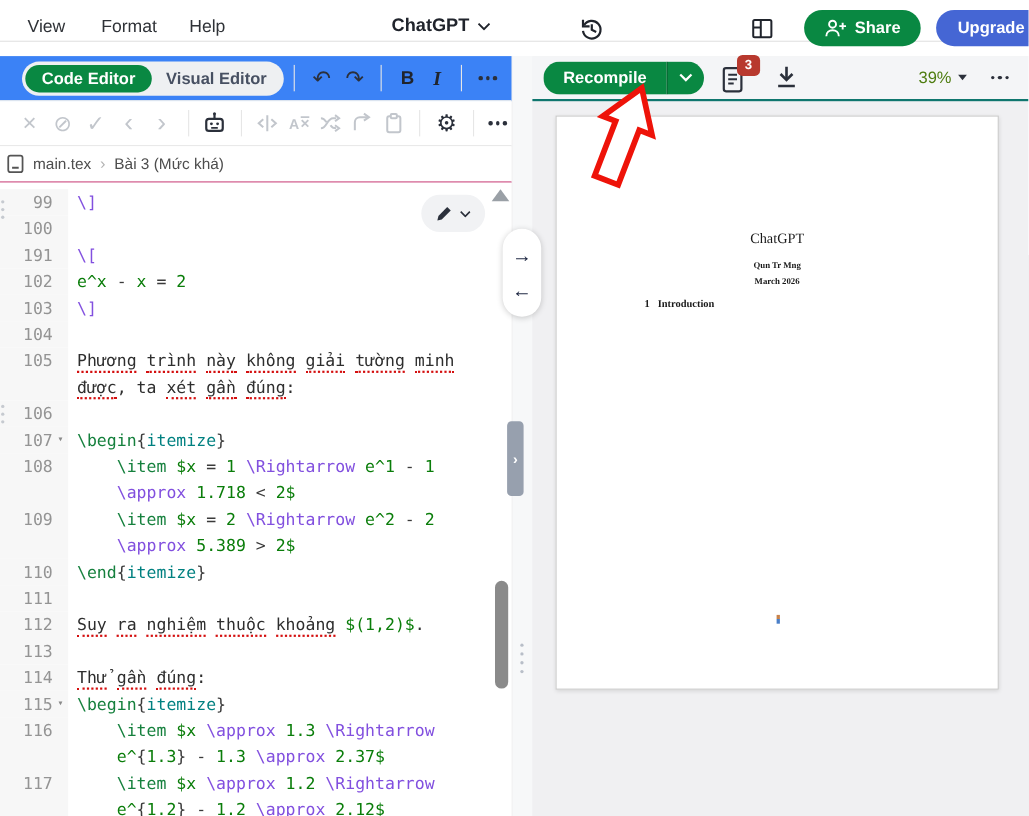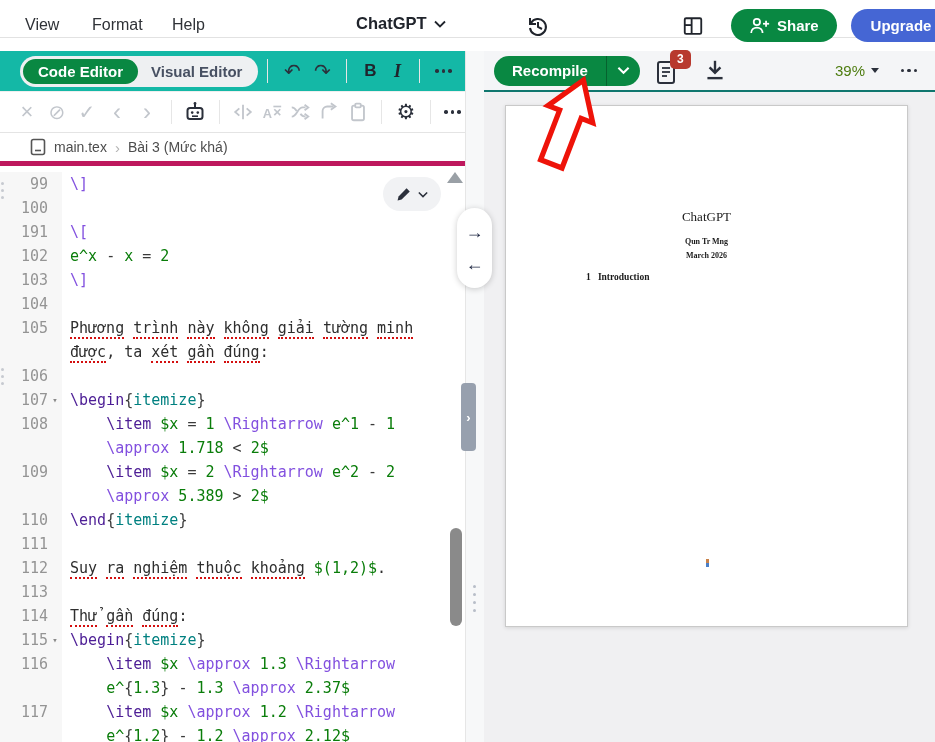--- a/index.html
+++ b/index.html
@@ -23,51 +23,51 @@
 
   
   .main { position:absolute; top:51px; left:0; right:0; bottom:0; display:flex; }
   .left-panel { width:466px; flex:none; display:flex; flex-direction:column;
                 background:#fff; border-right:1px solid #e6e6e6; }
   .divider { width:18px; flex:none; background:#f7f8f9; position:relative; }
   .right-panel { flex:1; display:flex; flex-direction:column; position:relative; background:#f0f0f2; }
 
   
   .switch-row { height:41px; flex:none; display:flex; align-items:center; padding-left:20px;
-                border-bottom:1px solid #efefef; background:#14b8a6; }
+                border-bottom:1px solid #efefef; background:#3b82f6; }
   .editor-toggle { background:#eef0f2; border-radius:17px; padding:3px; display:flex; align-items:center; }
   .toggle-active { background:var(--green); color:#fff; font-weight:bold; font-size:15px;
                    border-radius:14px; padding:4px 15px; }
   .toggle-inactive { color:#475062; font-weight:bold; font-size:15px; padding:4px 13px; }
   .vsep { width:1px; height:24px; background:#e6e6e6; margin:0 9px; flex:none; }
   .tb-glyph { font-size:20px; color:#2b303b; width:30px; text-align:center; flex:none; cursor:pointer; }
   .b-glyph { font-weight:bold; font-size:17px; color:#20242c; width:28px; text-align:center; }
   .i-glyph { font-style:italic; font-family:"Liberation Serif",serif; font-weight:bold;
              font-size:18px; color:#20242c; width:26px; text-align:center; }
   .kebab { display:flex; gap:3px; align-items:center; justify-content:center; width:28px; cursor:pointer; }
   .kebab i { width:3.5px; height:3.5px; border-radius:50%; background:#2b303b; }
 
   .ai-row { height:41px; flex:none; display:flex; align-items:center; padding-left:12px;
             border-bottom:1px solid #e4e4e4; background:#fff; }
   .gray-glyph { font-size:20px; color:#c2c6cc; width:30px; text-align:center; flex:none; }
 
-  .crumb-row { height:33px; flex:none; display:flex; align-items:center; padding-left:30px;
-               border-bottom:5px solid #be185d; background:#fff; gap:8px; font-size:14px; color:#4d4d4d; }
+  .crumb-row { height:33px; flex:none; display:flex; align-items:center; padding-left:6px;
+               border-bottom:1px solid #be185d; background:#fff; gap:8px; font-size:14px; color:#4d4d4d; }
   .crumb-sep { color:#b3b3b3; font-size:15px; }
 
   
   .code-editor { flex:1; position:relative; overflow:hidden; background:#fff; }
   #code-lines { position:absolute; top:6px; left:0; right:0; }
   .code-line { display:flex; font:15px/24px "DejaVu Sans Mono", monospace; }
   .gutter { width:62px; flex:none; background:#f7f7f7; display:flex; align-items:flex-start; }
   .lnum { display:block; width:48px; text-align:right; color:#949494; }
   .fold { display:block; width:14px; text-align:center; font-size:9px; color:#8a8a8a; line-height:24px; }
   .lbody { padding-left:8px; white-space:pre; flex:1; color:#2e2e2e; }
   .seg { height:24px; }
-  .tk-cmd  { color:#4c1d95; }
+  .tk-cmd  { color:#15803d; }
   .tk-env  { color:#008080; }
   .tk-mcmd { color:#8250df; }
   .tk-math { color:#0a7d0a; }
   .tk-op   { color:#3a3a3a; }
   .tk-txt  { color:#2e2e2e; }
   .tk-vn   { color:#2e2e2e; border-bottom:2px dotted var(--spell); padding-bottom:0px; }
 
   .edit-widget { position:absolute; top:11px; right:24px; width:58px; height:34px; background:#f1f2f4;
                  border-radius:17px; display:flex; align-items:center; justify-content:center; gap:6px; z-index:20; }
   .scroll-up { position:absolute; top:6px; right:2px; width:0; height:0;

